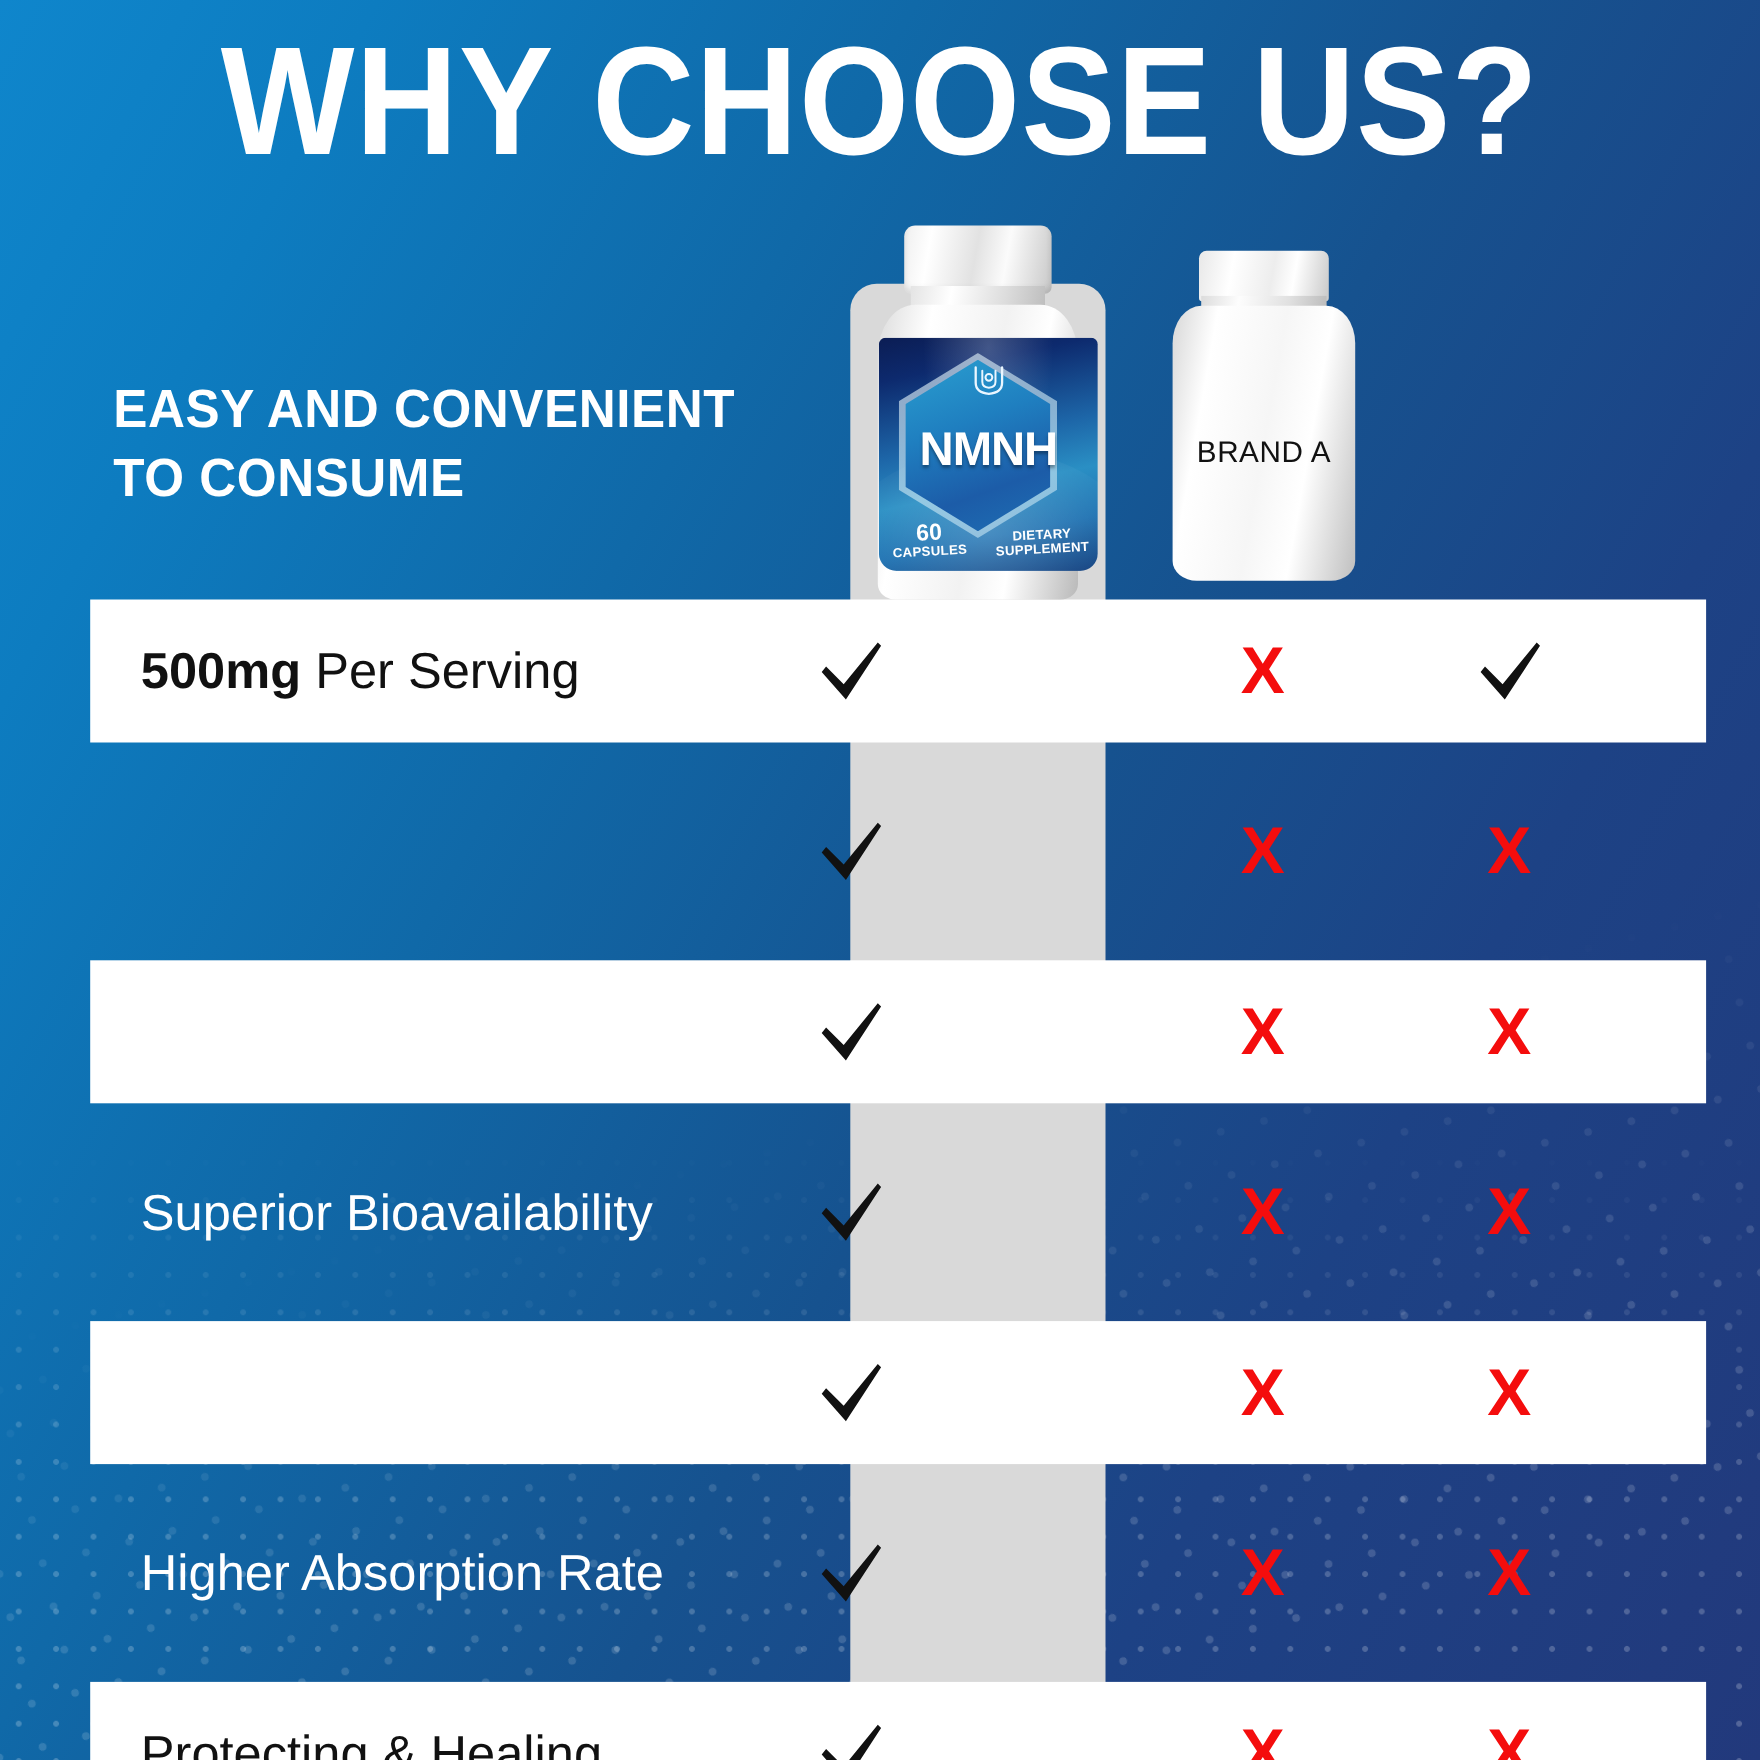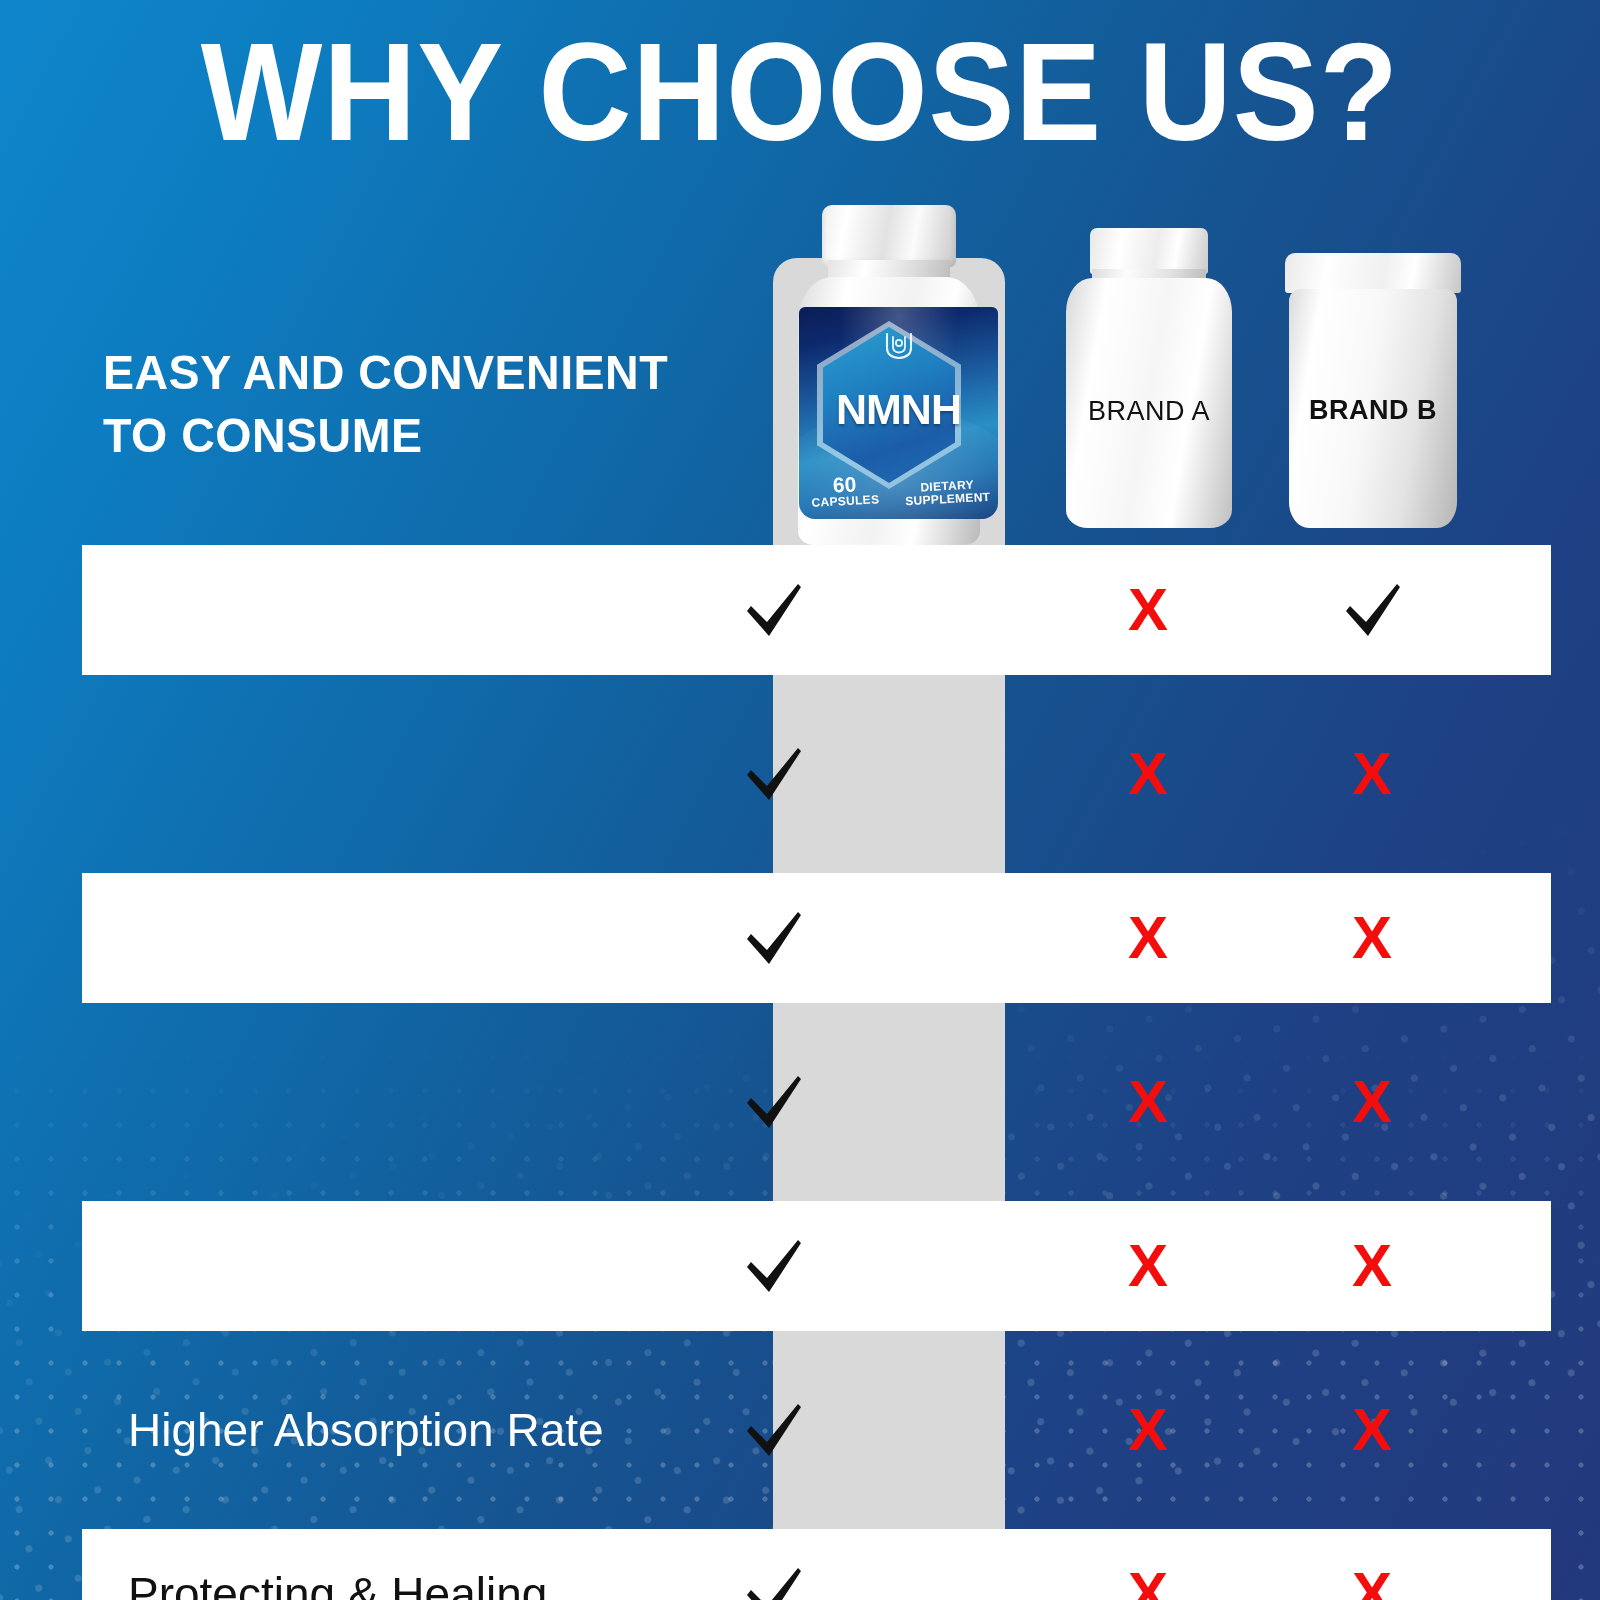--- a/index.html
+++ b/index.html
@@ -303,20 +303,21 @@
   <div class="subhead">
     <div>EASY AND CONVENIENT</div>
     <div>TO CONSUME</div>
   </div>
 
   <div class="hero-column"></div>
 
   <div class="rows" id="rows">
       <div class="row">
         <div class="band"></div>
+        <div class="label"><b>500mg</b><span class="reg"> Per Serving</span></div>
         <div class="mark ours"><svg class="tick" viewBox="0 0 64 64">
             <path d="M6 33 L10 28 L26 44 L57 6 L60 9 L28 58 Z" fill="#111111"></path>
           </svg></div>
         <div class="mark brand-a"><span class="cross">X</span></div>
         <div class="mark brand-b"><svg class="tick" viewBox="0 0 64 64">
             <path d="M6 33 L10 28 L26 44 L57 6 L60 9 L28 58 Z" fill="#111111"></path>
           </svg></div>
       </div>
       <div class="row alt">
         <div class="band"></div>
@@ -329,20 +330,21 @@
       <div class="row">
         <div class="band"></div>
         <div class="mark ours"><svg class="tick" viewBox="0 0 64 64">
             <path d="M6 33 L10 28 L26 44 L57 6 L60 9 L28 58 Z" fill="#111111"></path>
           </svg></div>
         <div class="mark brand-a"><span class="cross">X</span></div>
         <div class="mark brand-b"><span class="cross">X</span></div>
       </div>
       <div class="row alt">
         <div class="band"></div>
+        <div class="label"><span class="reg">Superior Bioavailability</span></div>
         <div class="mark ours"><svg class="tick" viewBox="0 0 64 64">
             <path d="M6 33 L10 28 L26 44 L57 6 L60 9 L28 58 Z" fill="#111111"></path>
           </svg></div>
         <div class="mark brand-a"><span class="cross">X</span></div>
         <div class="mark brand-b"><span class="cross">X</span></div>
       </div>
       <div class="row">
         <div class="band"></div>
         <div class="mark ours"><svg class="tick" viewBox="0 0 64 64">
             <path d="M6 33 L10 28 L26 44 L57 6 L60 9 L28 58 Z" fill="#111111"></path>
@@ -394,19 +396,14 @@
     </div>
   </div>
 
   <div class="bottle" id="brand-a-bottle">
     <div class="a-cap"></div>
     <div class="a-ring"></div>
     <div class="a-body"></div>
     <div class="a-text">BRAND A</div>
   </div>
 
-  <div class="bottle" id="brand-b-bottle">
-    <div class="b-cap"></div>
-    <div class="b-body"></div>
-    <div class="b-text">BRAND B</div>
-  </div>
 
 </div>
 
 </body></html>

